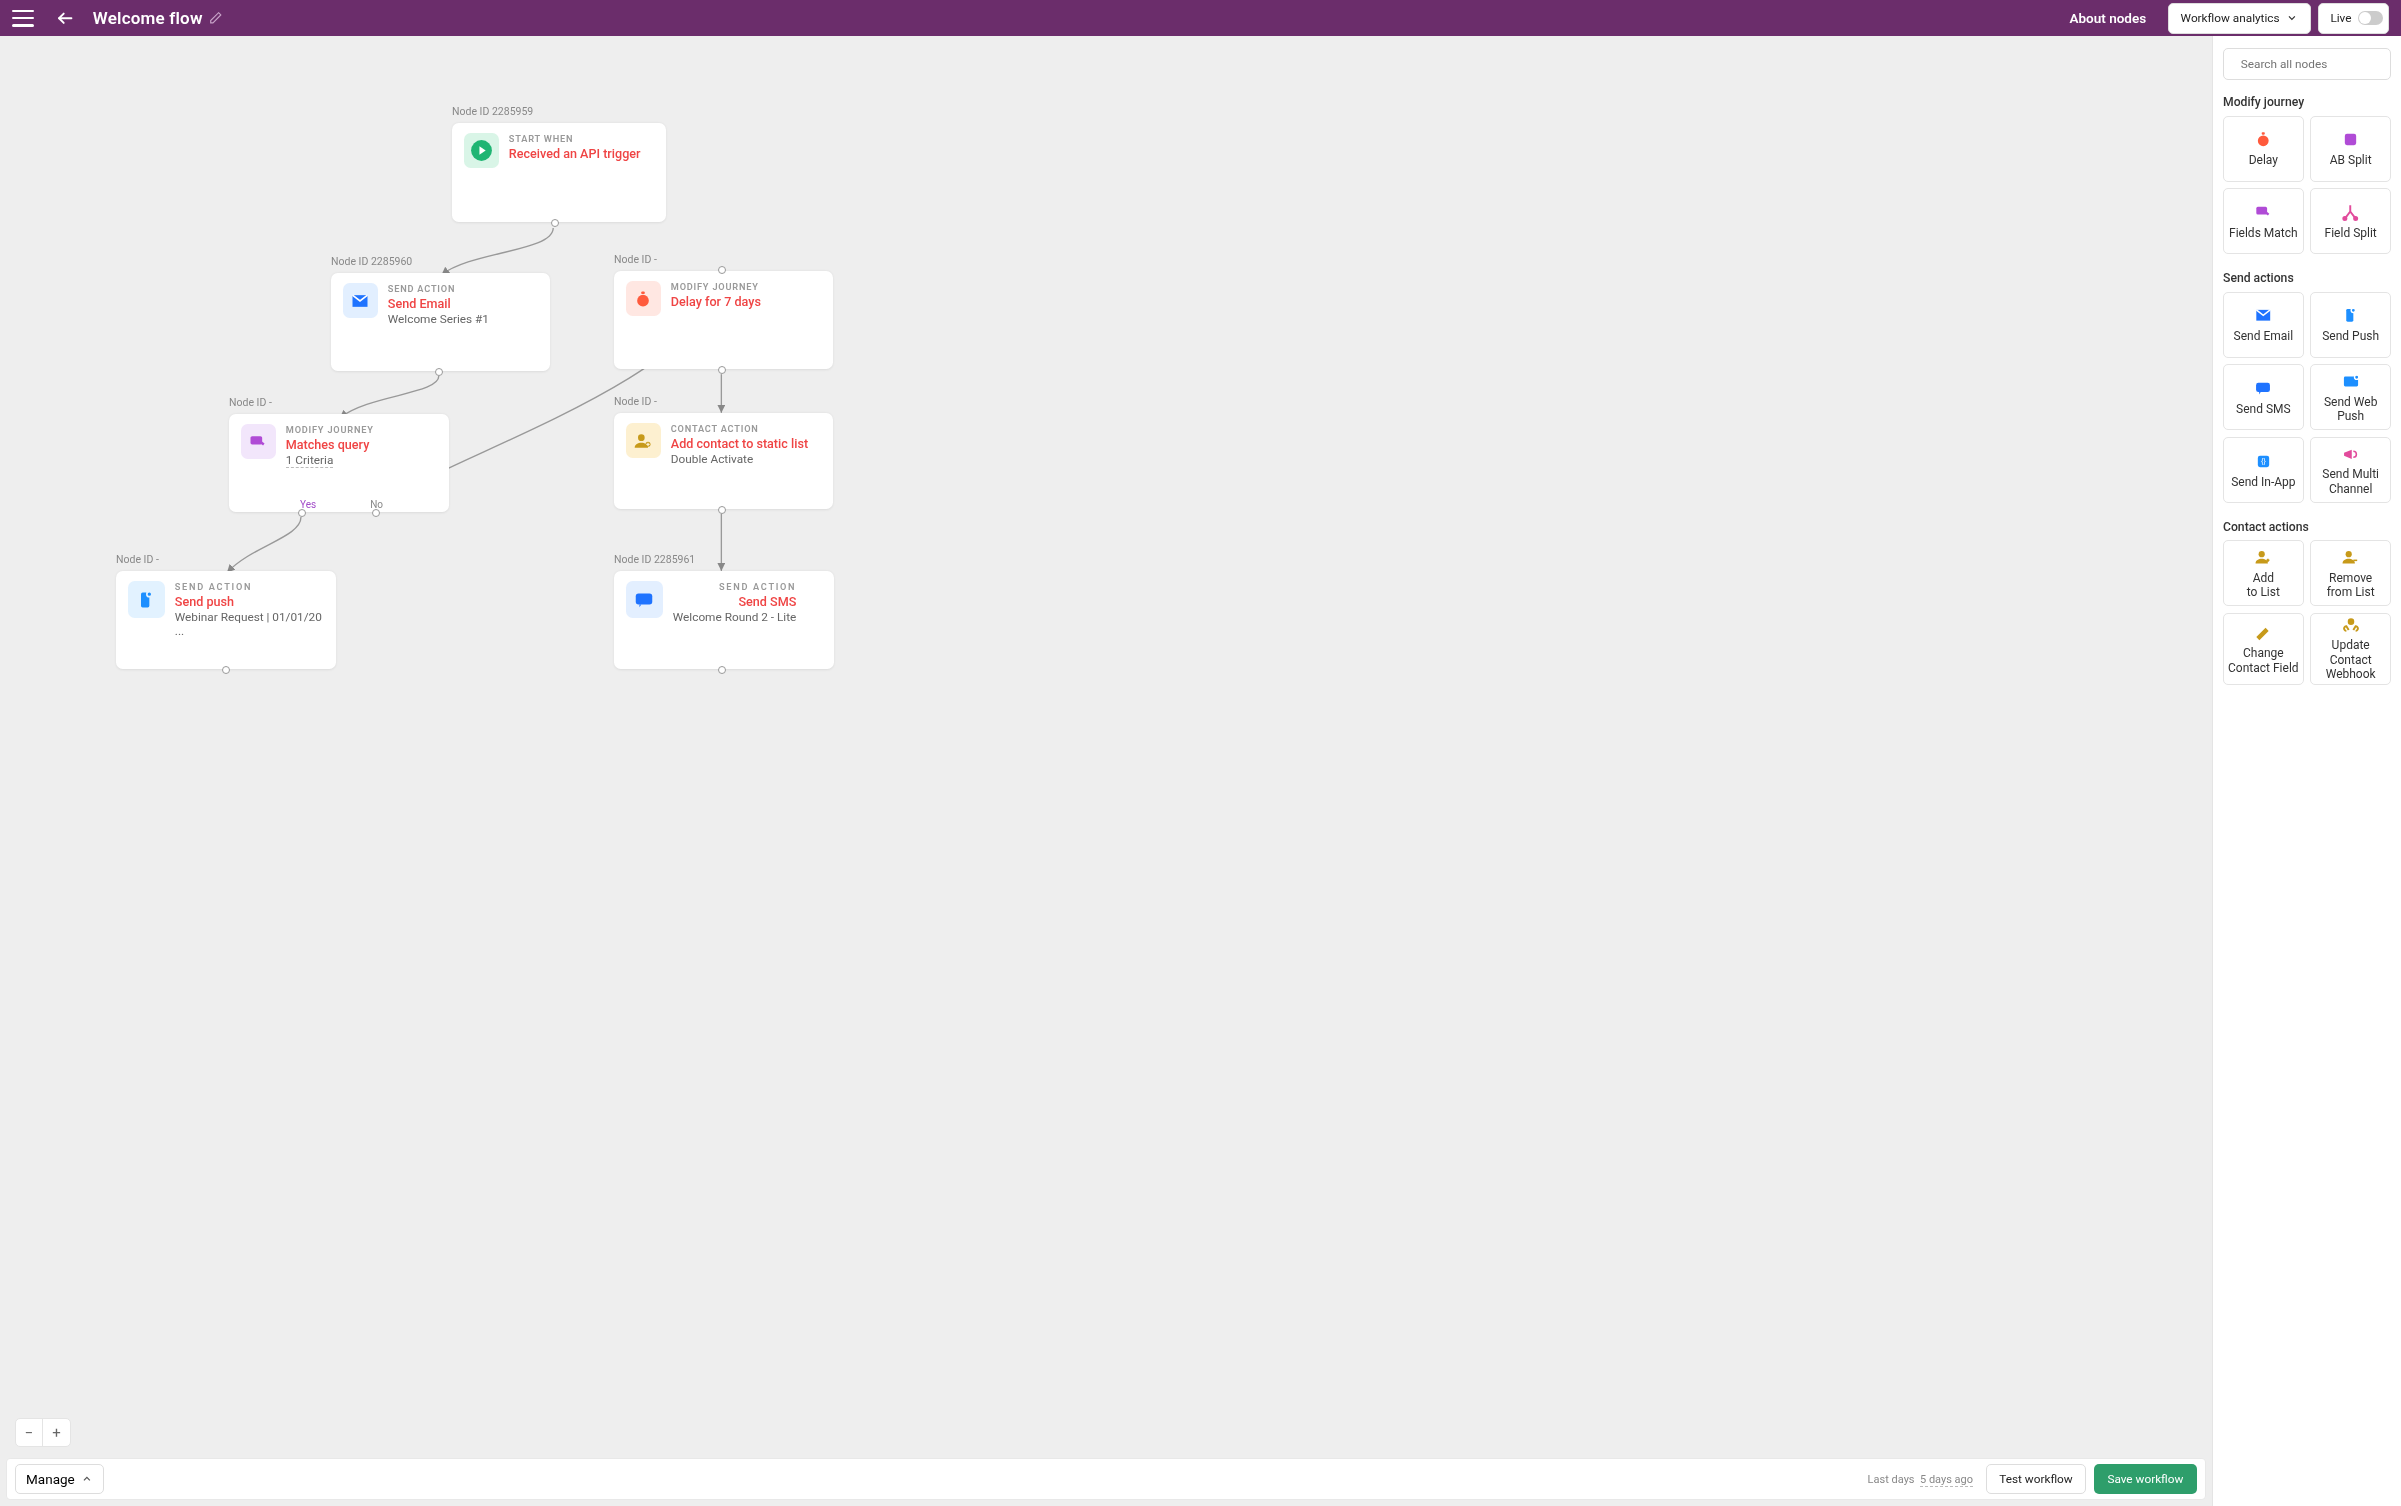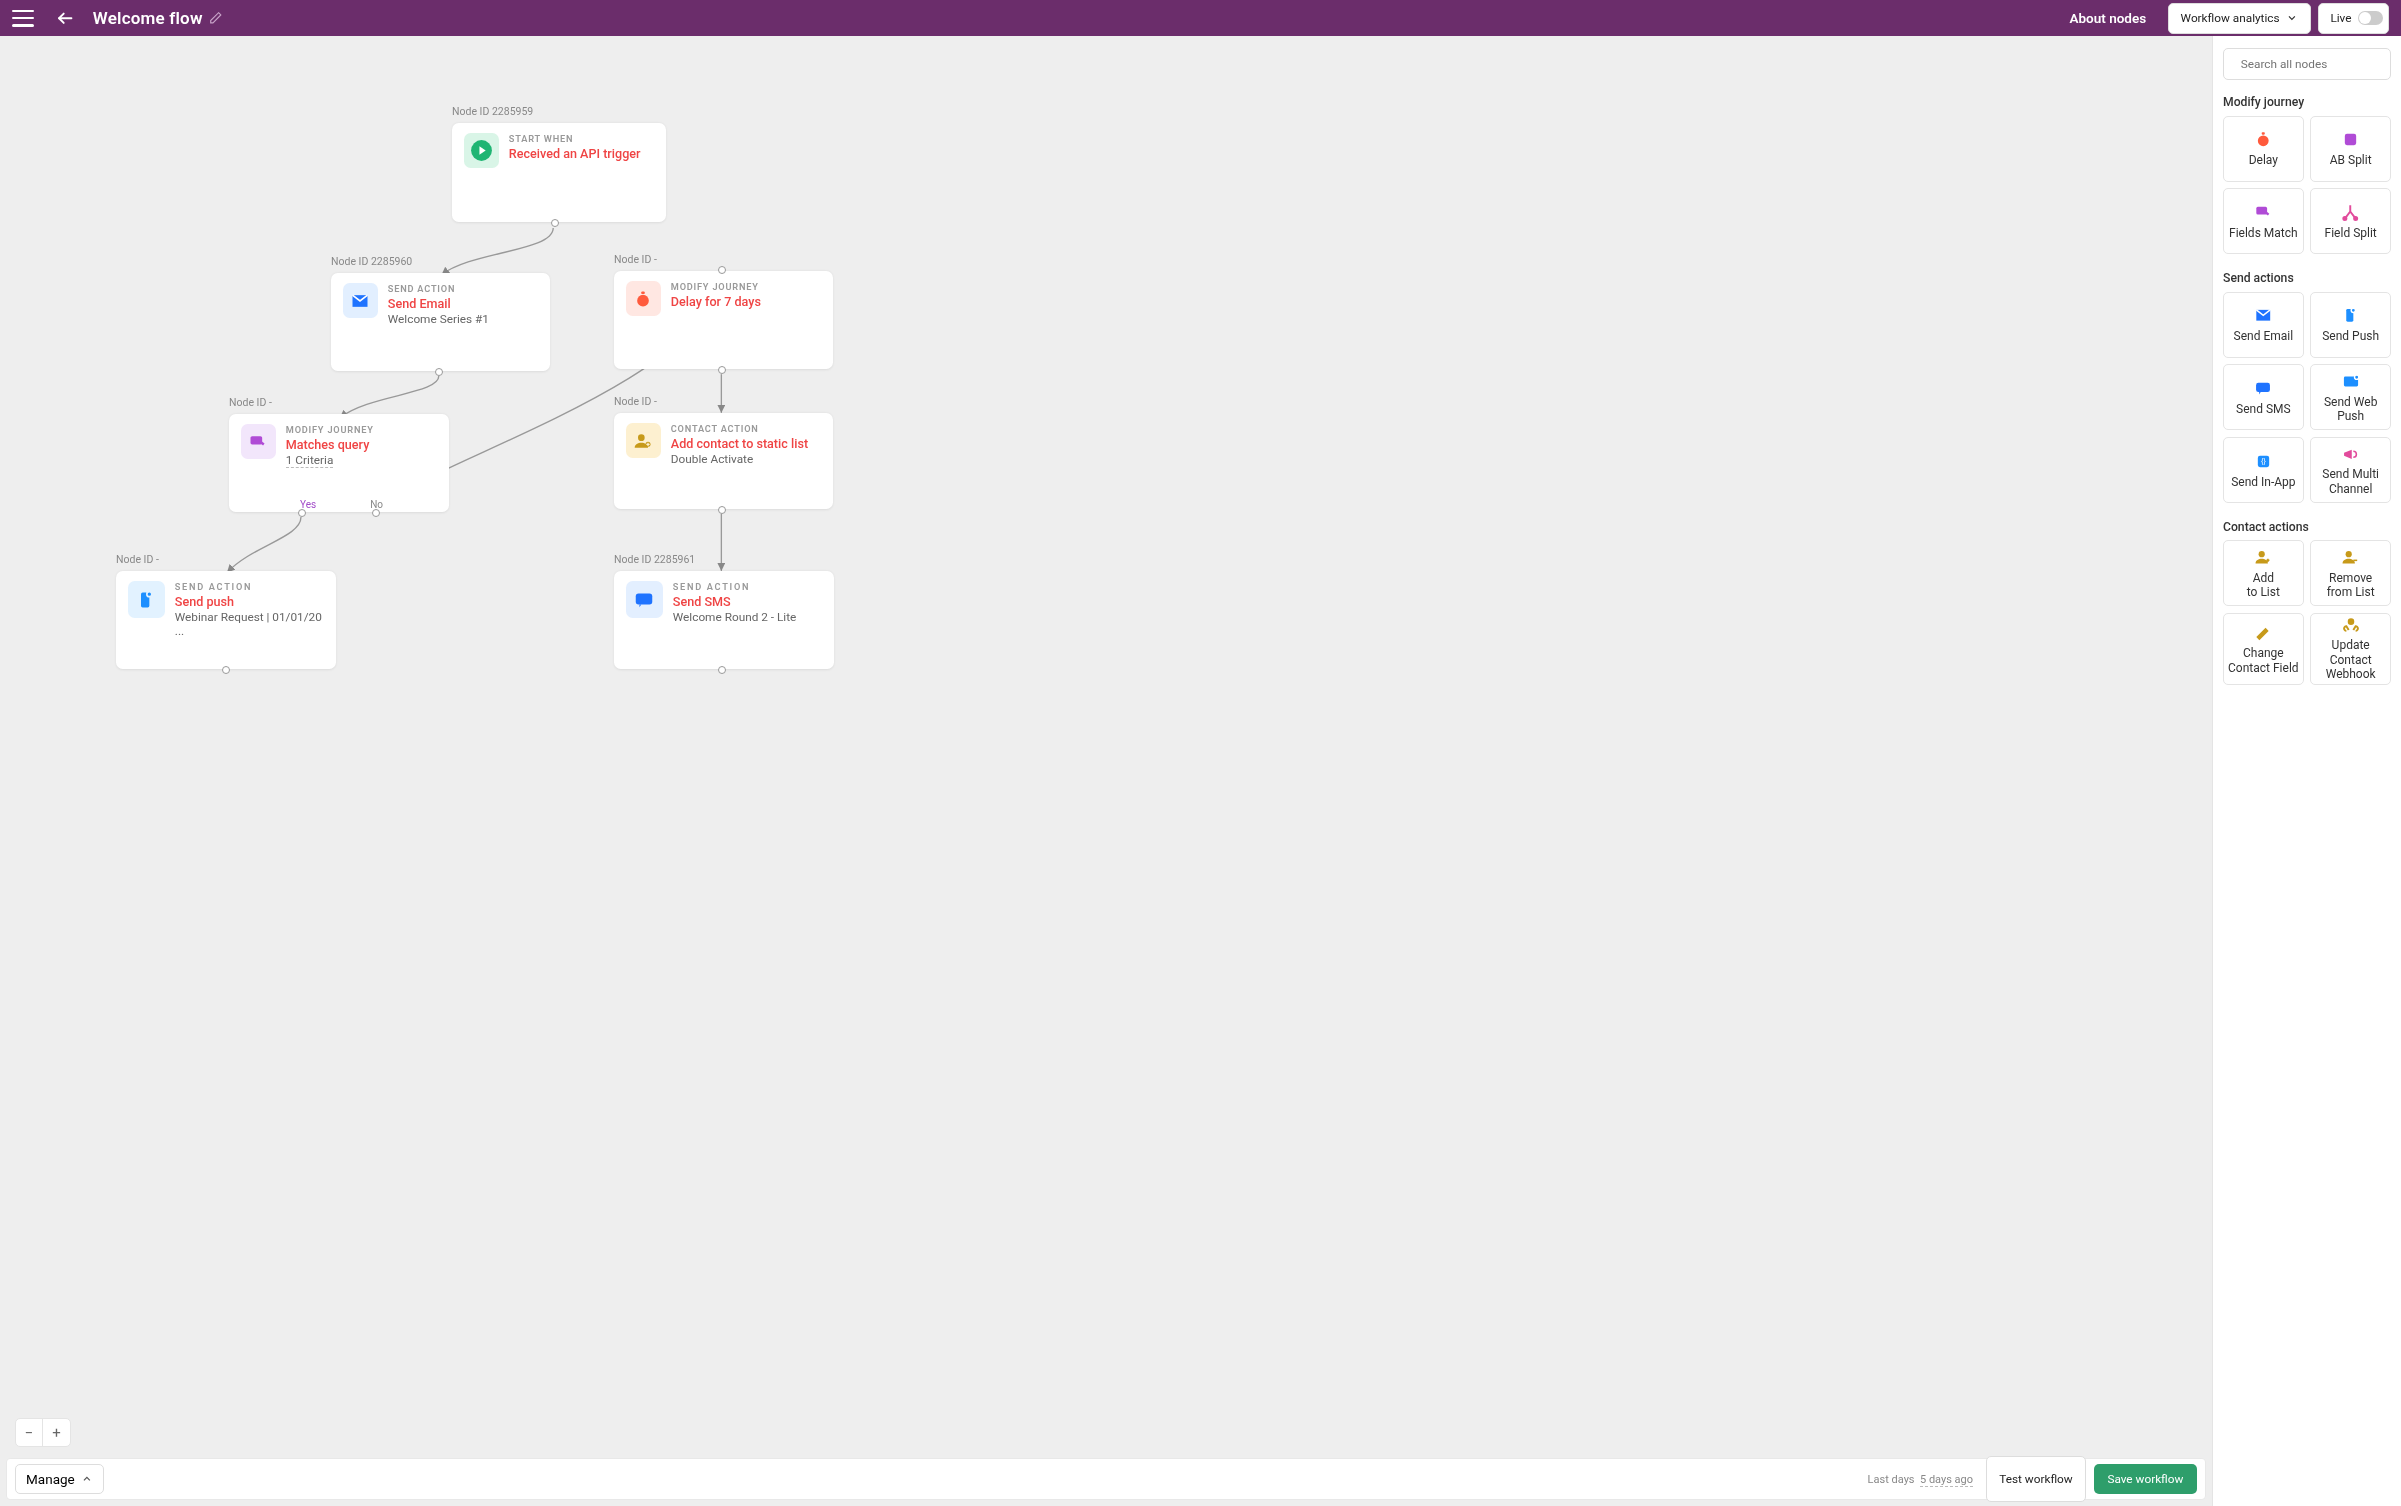--- a/index.html
+++ b/index.html
@@ -62,21 +62,21 @@
 
 
 .zoom { position: absolute; left: 15px; bottom: 59px; background: #fff; border: 0.8px solid #e4e4e4; border-radius: 5px; display: flex; }
 .zoom button { width: 27px; height: 27px; border: none; background: transparent; font-size: 15px; color: #666; cursor: pointer; }
 .zoom button:first-child { border-right: 0.8px solid #e4e4e4; }
 .bottombar { position: absolute; left: 6.7px; right: 6.7px; bottom: 6.7px; height: 40px; background: #fff; border-radius: 3.4px; display: flex; align-items: center; padding: 0 8.4px; gap: 8.4px; box-shadow: 0 0 0 0.8px rgba(0,0,0,.03); }
 .manage-btn { border: 0.8px solid #ddd; border-radius: 5px; height: 30px; padding: 0 10px; display: flex; align-items: center; gap: 6.7px; cursor: pointer; background: #fff; }
 .bottombar .sp { flex: 1; }
 .saved { font-size: 11px; color: #888; margin-right: 5px; }
 .saved .ago { border-bottom: 0.8px dashed #bbb; }
-.btn-outline { height: 46px; border: 0.8px solid #ddd; background: #fff; border-radius: 5px; padding: 0 11.8px; font-size: 11.8px; color: #222; cursor: pointer; }
+.btn-outline { height: 30px; border: 0.8px solid #ddd; background: #fff; border-radius: 5px; padding: 0 11.8px; font-size: 11.8px; color: #222; cursor: pointer; }
 .btn-primary { height: 30px; border: none; background: #2e9e6b; color: #fff; border-radius: 5px; padding: 0 13.5px; font-size: 11.8px; cursor: pointer; }
 </style>
 </head>
 <body>
 
 <div class="topbar">
   <div class="hamburger">
       <span></span>
       <span></span>
       <span></span>
@@ -237,21 +237,21 @@
         </div>
         <div>
           <div class="node-cat" style="letter-spacing:1.7px">SEND ACTION</div>
           <div class="node-title">Send push</div>
           <div class="node-sub">Webinar Request | 01/01/20 ...</div>
         </div>
       </div>
       <div class="conn-dot" style="left:106px; bottom:-5px;"></div>
     </div>
 
-    <div class="node" style="left:614px; top:535px; width:220px; height:98px;">
+    <div class="node" style="left:614px; top:535px; width:220px; height:98px;text-align:right;">
       <div class="node-id">Node ID 2285961</div>
       <div class="node-row">
         <div class="node-icon ni-sms lg">
           <svg width="22" height="22" viewBox="0 0 24 24" fill="#1f73ff">
               <rect x="3" y="5" width="18" height="12" rx="3"></rect>
               <path d="M9 17l-2 3v-3"></path>
             </svg>
         </div>
         <div>
           <div class="node-cat" style="letter-spacing:1.7px">SEND ACTION</div>

